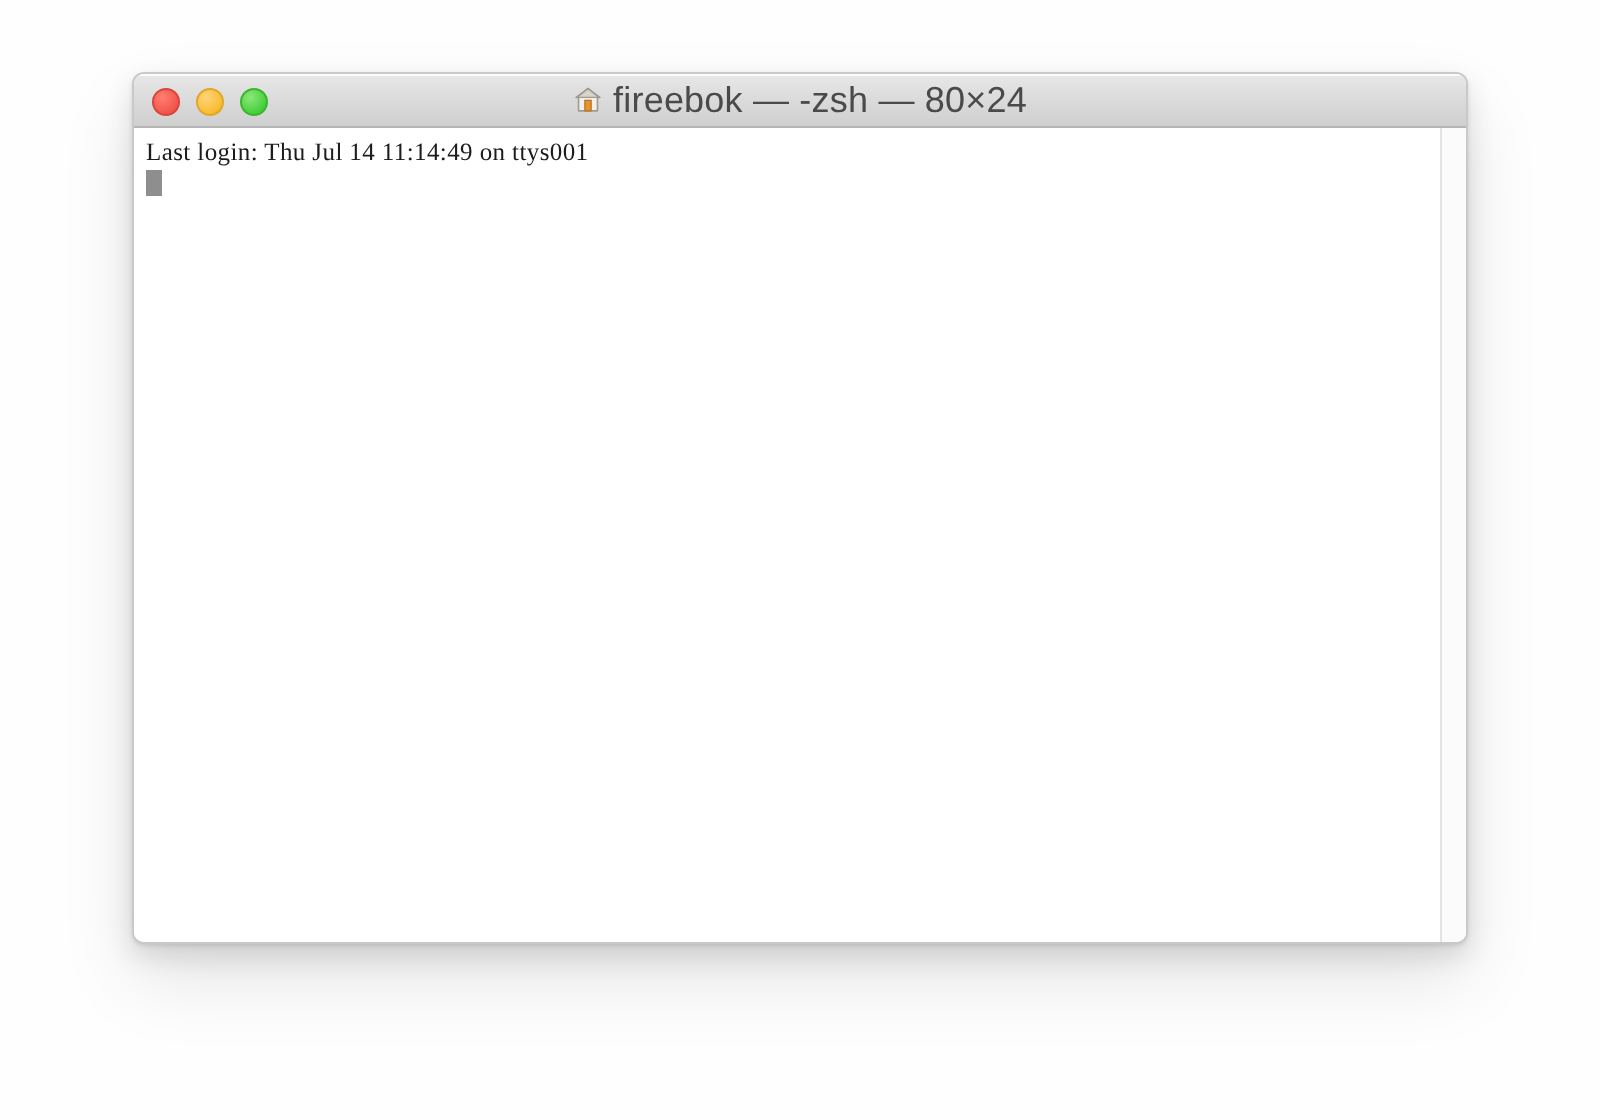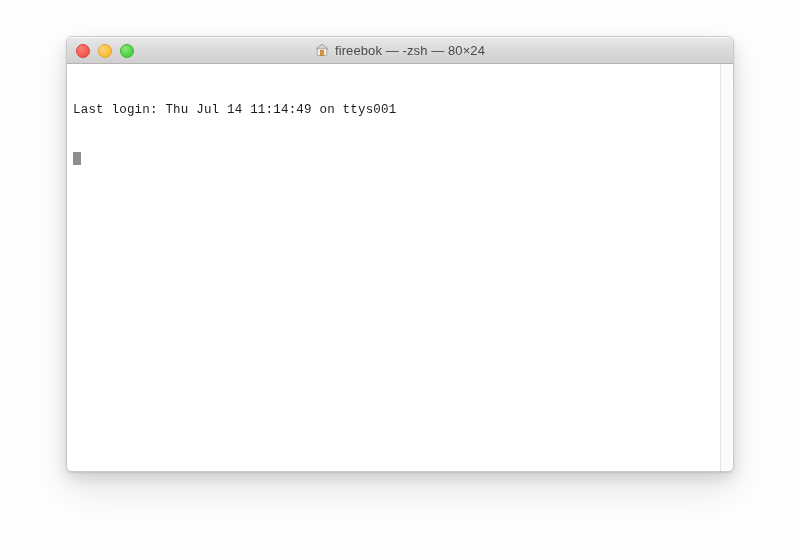--- a/index.html
+++ b/index.html
@@ -79,21 +79,21 @@
 
   .title-wrap {
     margin: 0 auto;
     display: flex;
     align-items: center;
     gap: 6px;
     pointer-events: none;
   }
   .title-text {
     font-family: "Liberation Sans", sans-serif;
-    font-size: 13px;
+    font-size: 18px;
     color: #4a4a4a;
     letter-spacing: 0.1px;
     white-space: nowrap;
   }
 
   .home-icon {
     width: 14px;
     height: 14px;
     display: block;
   }
@@ -101,27 +101,26 @@
   
   .term-body {
     position: relative;
     height: calc(100% - 27px);
     background: #ffffff;
     padding: 4px 0 0 6px;
     box-sizing: border-box;
   }
 
   .term-line {
-    font-family: Liberation Mono, monospace;
+    font-family: Liberation Serif, serif;
     font-size: 12.5px;
     line-height: 16px;
     color: #1c1c1c;
     white-space: pre;
     letter-spacing: 0.2px;
-    margin-top: 34px;
   }
 
   .cursor-block {
     display: inline-block;
     width: 8px;
     height: 13px;
     background: #8e8e8e;
     vertical-align: -2px;
   }
 

